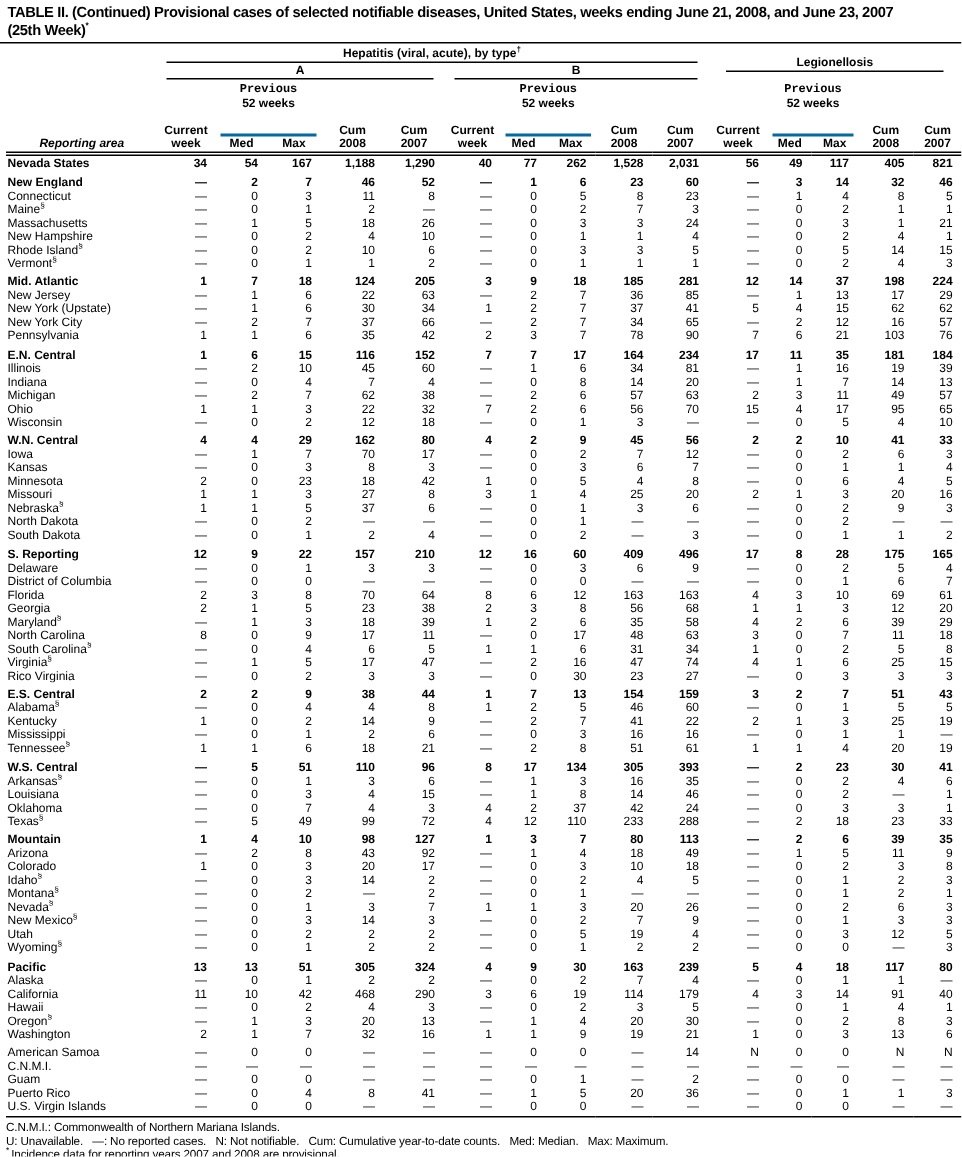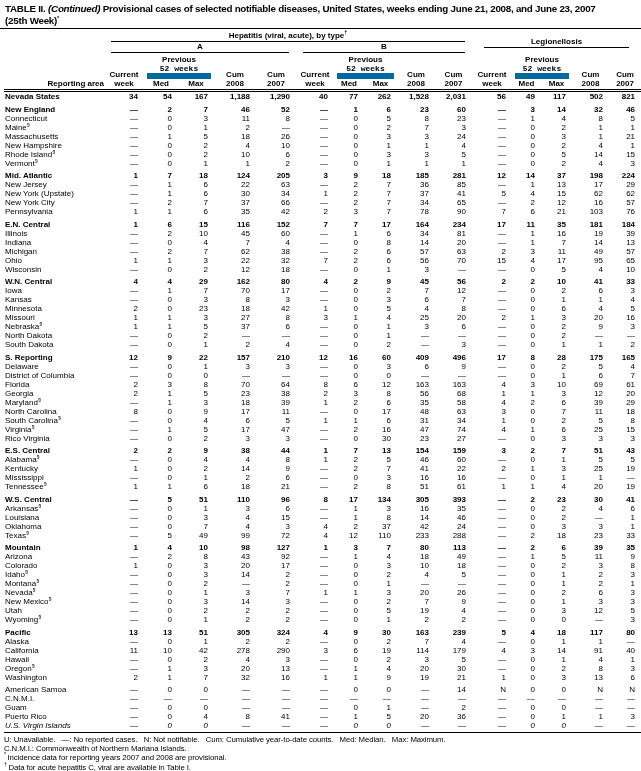--- a/index.html
+++ b/index.html
@@ -1,39 +1,39 @@
 <!DOCTYPE html>
 <html><head>
 <meta charset="utf-8">
 <style>
   html,body { margin:0; padding:0; background:#fff; }
   body { width:641px; height:771px; color:#000; font-family:"Liberation Sans", sans-serif; overflow:hidden; }
   .page { padding-top:3px; }
   .title-block { border-bottom:1.2px solid #000; padding:0 4px 2px 5px; }
   .title-line { font-size:9.8px; font-weight:bold; line-height:11.5px; letter-spacing:-0.25px; white-space:nowrap; }
-  .title-line .it { font-style:italic; }
+  .title-line .it { }
   sup { font-size:5.5px; vertical-align:super; line-height:0; }
 
   table { border-collapse:collapse; table-layout:fixed; width:637px; margin:2px 0 0 4px; }
   th, td { padding:0; margin:0; }
   thead th { font-size:8px; font-weight:bold; line-height:9px; vertical-align:bottom; text-align:center; }
   .gh .rule { border-bottom:1px solid #000; margin:0 7px; padding-bottom:1px; white-space:nowrap; }
   .lg { vertical-align:middle;text-align:center; }
   .lg .rule { margin:0 12px; }
-  .ph { padding-top:2px; }
-  .rule52 { border-bottom:6px solid #0369a1; margin:0 3px; padding-bottom:0px;font-family:Liberation Mono, monospace; }
-  .area-h { text-align:right; vertical-align:bottom; padding-left:1px; }
+  .ph { padding-top:2px;font-family:Liberation Mono, monospace; }
+  .rule52 { border-bottom:2px solid #0369a1; margin:0 3px; padding-bottom:16px; }
+  .area-h { text-align:center; vertical-align:bottom; padding-left:1px;font-style:italic; }
   .dbl { border-bottom:3px double #000; padding-bottom:1px; }
 
   tbody td { font-size:8px; line-height:9px; white-space:nowrap; }
   td.area { text-align:left; padding-left:1px; overflow:hidden; }
   td.num { text-align:right; padding-right:6px; }
   tr.bold td { font-weight:bold; }
   tr.gap td { padding-top:3.5px; }
-  tbody tr:last-child td { padding-bottom:2px; border-bottom:1px solid #000;font-style:italic; }
+  tbody tr:last-child td { padding-bottom:2px; border-bottom:1px solid #000; }
 
   .footnotes { margin:2px 0 0 2px; padding-left:2px; }
   .fn { font-size:7.8px; line-height:9.2px; letter-spacing:-0.1px; }
   .fn sup { font-size:5.5px; }
 </style>
 </head>
 <body>
 
 <div class="page">
 
@@ -140,21 +140,21 @@
           <td class="num">1,188</td>
           <td class="num">1,290</td>
           <td class="num">40</td>
           <td class="num">77</td>
           <td class="num">262</td>
           <td class="num">1,528</td>
           <td class="num">2,031</td>
           <td class="num">56</td>
           <td class="num">49</td>
           <td class="num">117</td>
-          <td class="num">502</td>
+          <td class="num">405</td>
           <td class="num">821</td>
         </tr>
         <tr class="bold gap">
           <td class="area">New England</td>
           <td class="num">—</td>
           <td class="num">2</td>
           <td class="num">7</td>
           <td class="num">46</td>
           <td class="num">52</td>
           <td class="num">—</td>
@@ -1174,21 +1174,21 @@
           <td class="num">0</td>
           <td class="num">1</td>
           <td class="num">1</td>
           <td class="num">—</td>
         </tr>
         <tr>
           <td class="area">California</td>
           <td class="num">11</td>
           <td class="num">10</td>
           <td class="num">42</td>
-          <td class="num">278</td>
+          <td class="num">468</td>
           <td class="num">290</td>
           <td class="num">3</td>
           <td class="num">6</td>
           <td class="num">19</td>
           <td class="num">114</td>
           <td class="num">179</td>
           <td class="num">4</td>
           <td class="num">3</td>
           <td class="num">14</td>
           <td class="num">91</td>
@@ -1335,20 +1335,20 @@
           <td class="num">—</td>
           <td class="num">0</td>
           <td class="num">0</td>
           <td class="num">—</td>
           <td class="num">—</td>
         </tr>
       </tbody>
   </table>
 
   <div class="footnotes">
+      <div class="fn">C.N.M.I.: Commonwealth of Northern Mariana Islands.</div>
       <div class="fn">U: Unavailable.&nbsp;&nbsp;&nbsp;—: No reported cases.&nbsp;&nbsp;&nbsp;N: Not notifiable.&nbsp;&nbsp;&nbsp;Cum: Cumulative year-to-date counts.&nbsp;&nbsp;&nbsp;Med: Median.&nbsp;&nbsp;&nbsp;Max: Maximum.</div>
-      <div class="fn">C.N.M.I.: Commonwealth of Northern Mariana Islands.</div>
       <div class="fn"><sup>* </sup>Incidence data for reporting years 2007 and 2008 are provisional.</div>
       <div class="fn"><sup>† </sup>Data for acute hepatitis C, viral are available in Table I.</div>
       <div class="fn"><sup>§ </sup>Contains data reported through the National Electronic Disease Surveillance System (NEDSS).</div>
     </div>
 
 </div>
 
 </body></html>

